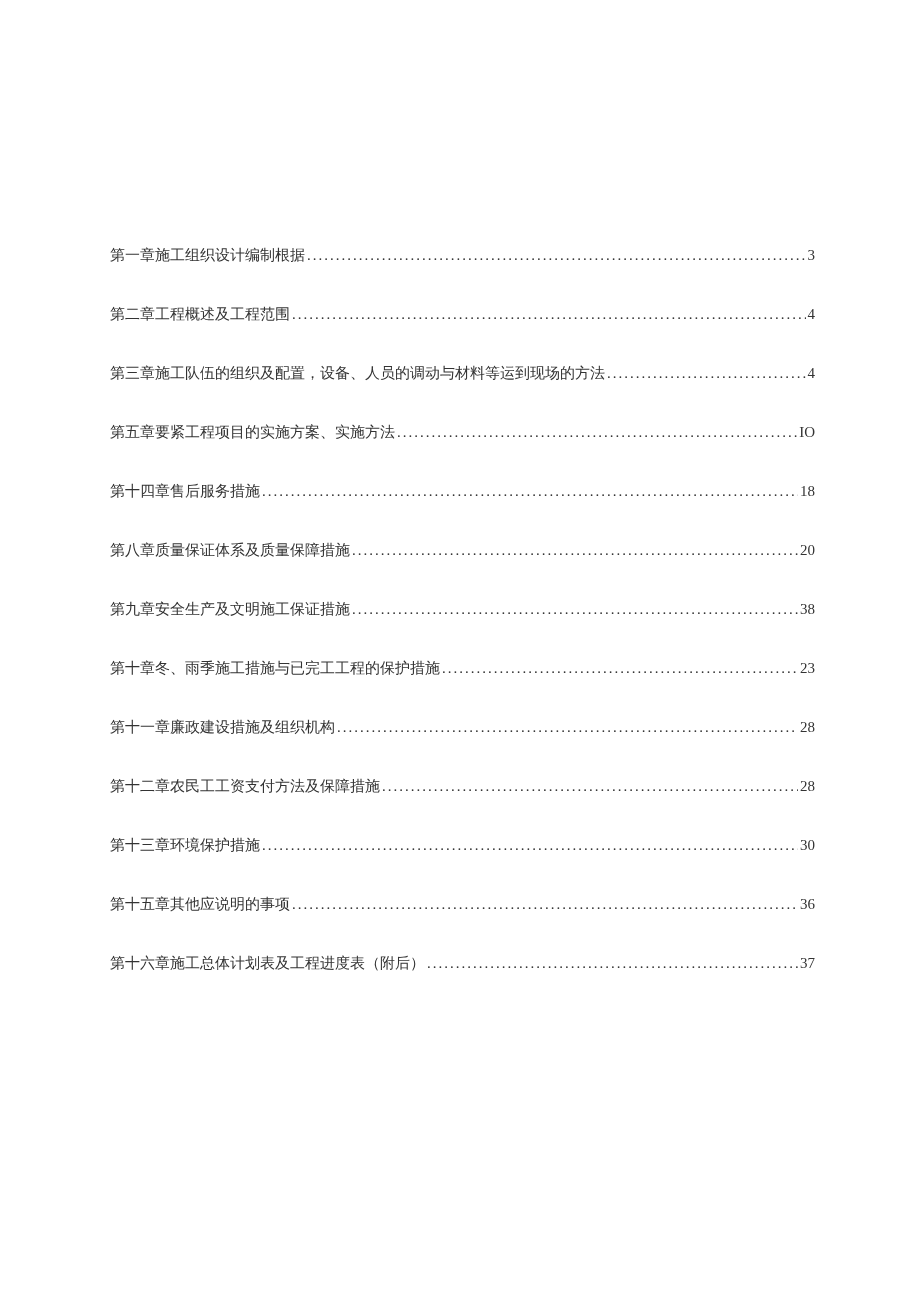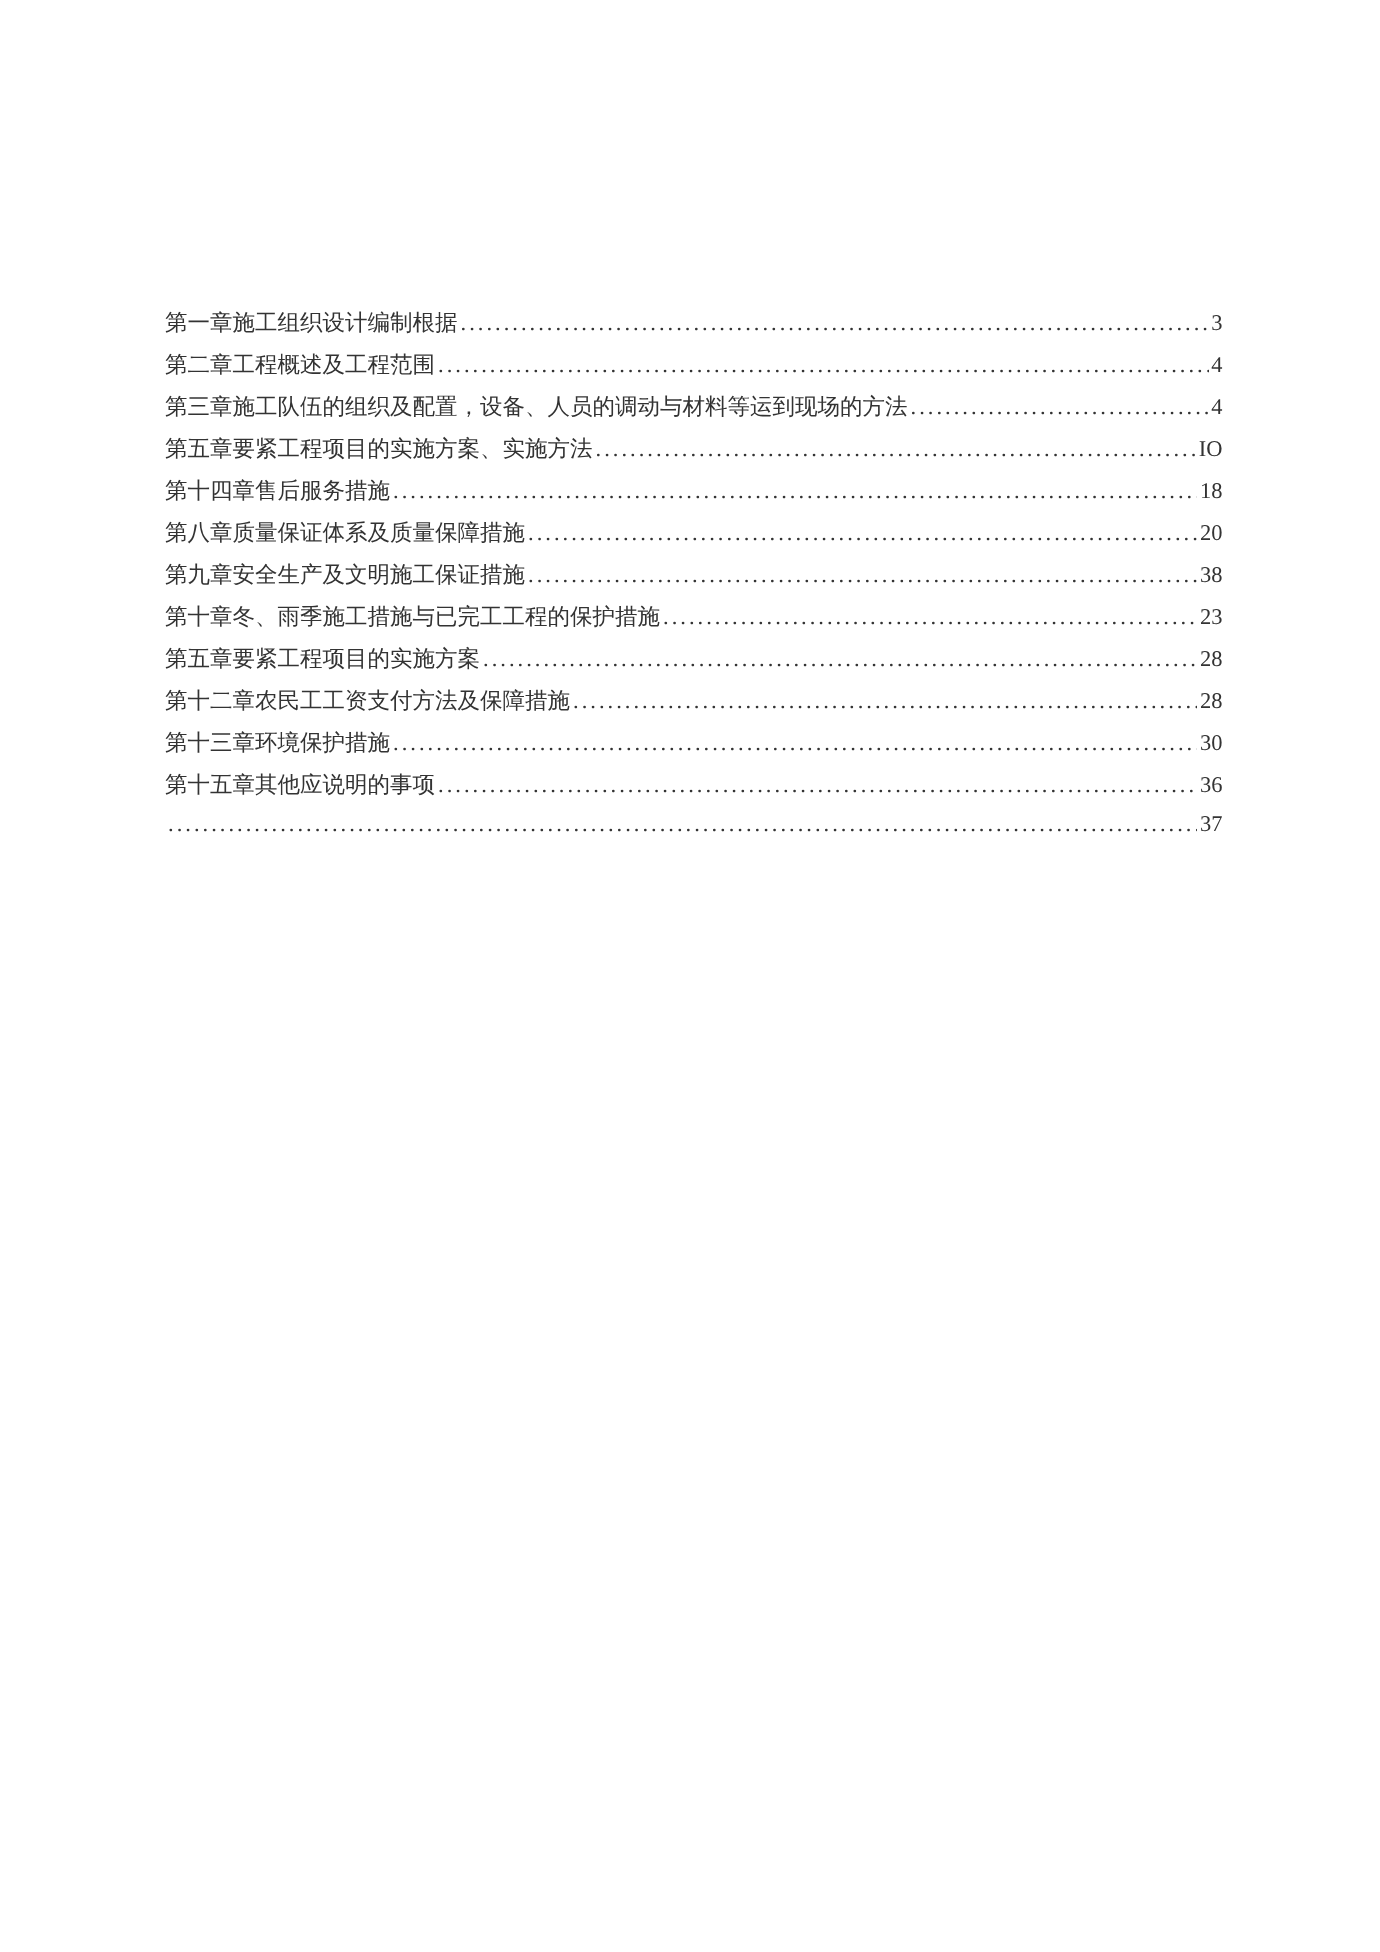--- a/index.html
+++ b/index.html
@@ -17,20 +17,21 @@
     }
     .page {
       padding: 206px 105px 0 110px;
     }
     .toc-entry {
       display: flex;
       align-items: baseline;
       margin-bottom: 9px;
       white-space: nowrap;
       overflow: hidden;
+      margin-top: 40px;
     }
     .toc-title {
       flex-shrink: 0;
     }
     .toc-dots {
       flex: 1;
       overflow: hidden;
       letter-spacing: 2px;
       color: #333333;
       margin: 0 2px;
@@ -83,37 +84,38 @@
       <span class="toc-title">第九章安全生产及文明施工保证措施</span>
       <span class="toc-dots"></span>
       <span class="toc-page">38</span>
     </div>
     <div class="toc-entry">
       <span class="toc-title">第十章冬、雨季施工措施与已完工工程的保护措施</span>
       <span class="toc-dots"></span>
       <span class="toc-page">23</span>
     </div>
     <div class="toc-entry">
-      <span class="toc-title">第五章要紧工程项目的实施方案</span>
+      <span class="toc-title">第十一章廉政建设措施及组织机构</span>
       <span class="toc-dots"></span>
       <span class="toc-page">28</span>
     </div>
     <div class="toc-entry">
       <span class="toc-title">第十二章农民工工资支付方法及保障措施</span>
       <span class="toc-dots"></span>
       <span class="toc-page">28</span>
     </div>
     <div class="toc-entry">
       <span class="toc-title">第十三章环境保护措施</span>
       <span class="toc-dots"></span>
       <span class="toc-page">30</span>
     </div>
     <div class="toc-entry">
       <span class="toc-title">第十五章其他应说明的事项</span>
       <span class="toc-dots"></span>
       <span class="toc-page">36</span>
     </div>
     <div class="toc-entry">
+      <span class="toc-title">第十六章施工总体计划表及工程进度表（附后）</span>
       <span class="toc-dots"></span>
       <span class="toc-page">37</span>
     </div>
   </div>
 </div>
 
 </body></html>

